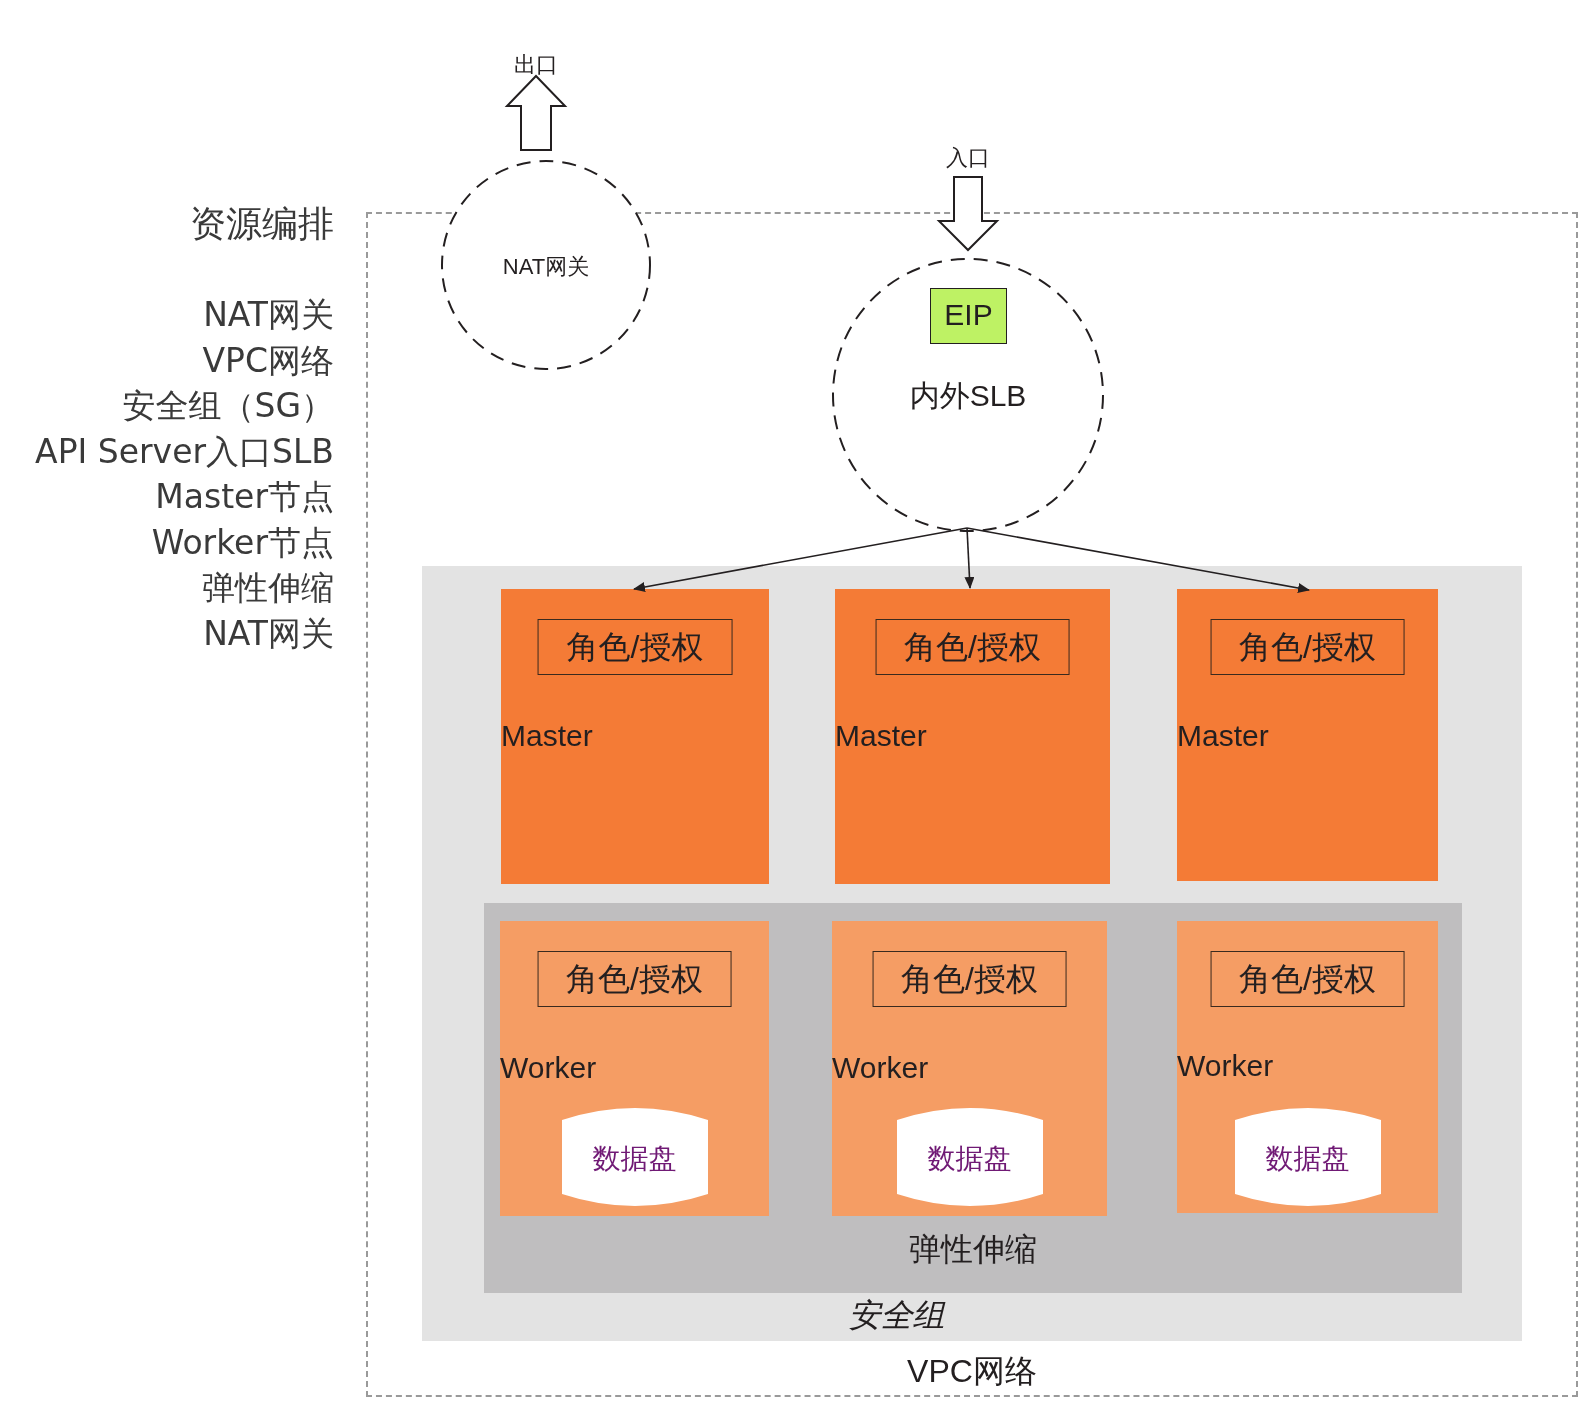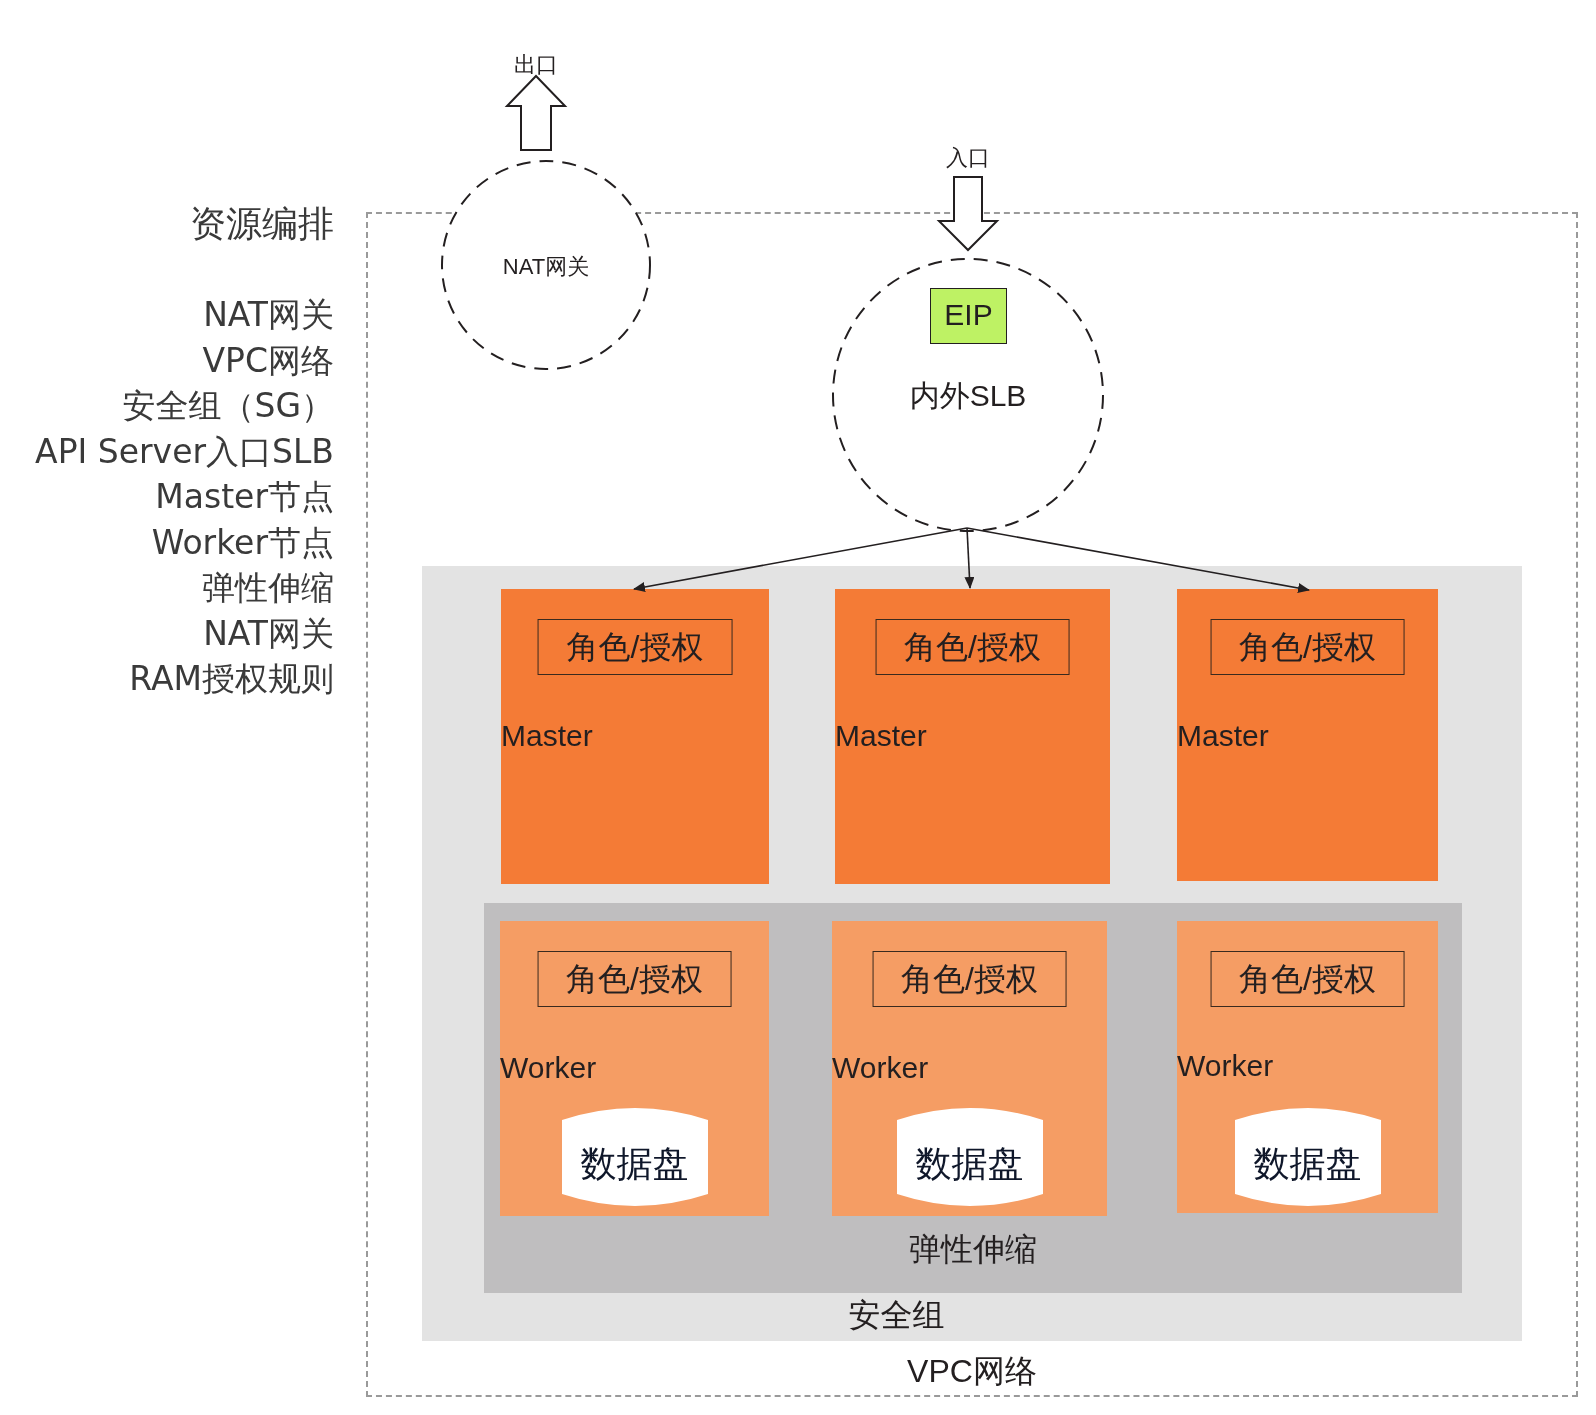--- a/index.html
+++ b/index.html
@@ -11,55 +11,54 @@
     .legend-title { position: absolute; right: 1262px; top: 200px; font-size: 36px; color: #3a3a3a; white-space: nowrap; font-family: Liberation Serif, serif; }
     .legend-list { position: absolute; right: 1262px; top: 292px; text-align: right; margin: 0; padding: 0; list-style: none; }
     .legend-list li { font-size: 33px; line-height: 45.5px; color: #3a3a3a; white-space: nowrap; font-family: "DejaVu Sans", sans-serif; }
 
     
     .vpc-box { left: 366px; top: 212px; width: 1212px; height: 1185px; border: 2px dashed #9a9a9a; box-sizing: border-box; }
     .vpc-label { left: 366px; width: 1212px; top: 1350px; text-align: center; font-size: 32px; }
 
     
     .sg-box { left: 422px; top: 566px; width: 1100px; height: 775px; background: #e3e3e3; }
-    .sg-label { left: 422px; width: 949px; top: 1294px; text-align: center; font-size: 32px; }
+    .sg-label { left: 422px; width: 949px; top: 1294px; text-align: center; font-size: 32px; font-style: italic; }
 
     
     .as-box { left: 484px; top: 903px; width: 978px; height: 390px; background: #bfbebf; }
     .as-label { left: 484px; width: 978px; top: 1228px; text-align: center; font-size: 32px; }
 
     
     .master { background: #f47b36; }
     .worker { background: #f59d64; }
     .node-role { position: absolute; left: 50%; transform: translateX(-50%); top: 30px;
                  border: 1.5px solid #3a2a1e; padding: 4px 28px; font-size: 32px; white-space: nowrap; line-height: 46px; }
     .node-name { position: absolute; left: 0; right: 0; text-align: left; font-size: 30px; }
     .master .node-name { top: 130px; }
     .worker .node-name { top: 130px; }
     .disk { position: absolute; left: 50%; transform: translateX(-50%); top: 181px; width: 146px; height: 108px; }
-    .disk-label { position: absolute; left: 0; right: 0; top: 38px; text-align: center; font-size: 36px; color: #0f172a; }
+    .disk-label { position: absolute; left: 0; right: 0; top: 38px; text-align: center; font-size: 28px; color: #701a75; }
 
     .circle-text { text-align: center; white-space: nowrap; }
     .eip-box { border: 1.5px solid #231f20; background: #bef264; font-size: 30px; text-align: center; line-height: 52px; }
     svg.overlay { position: absolute; left: 0; top: 0; }
   </style>
 </head>
 <body>
 
 <div class="legend-title">资源编排</div>
 <ul class="legend-list">
   <li>NAT网关</li>
   <li>VPC网络</li>
   <li>安全组（SG）</li>
   <li>API Server入口SLB</li>
   <li>Master节点</li>
   <li>Worker节点</li>
   <li>弹性伸缩</li>
   <li>NAT网关</li>
-  <li>RAM授权规则</li>
 </ul>
 
 <div class="abs vpc-box"></div>
 <div class="abs vpc-label">VPC网络</div>
 
 <div class="abs sg-box"></div>
 <div class="abs sg-label">安全组</div>
 
 <div class="abs as-box"></div>
 <div class="abs as-label">弹性伸缩</div>

